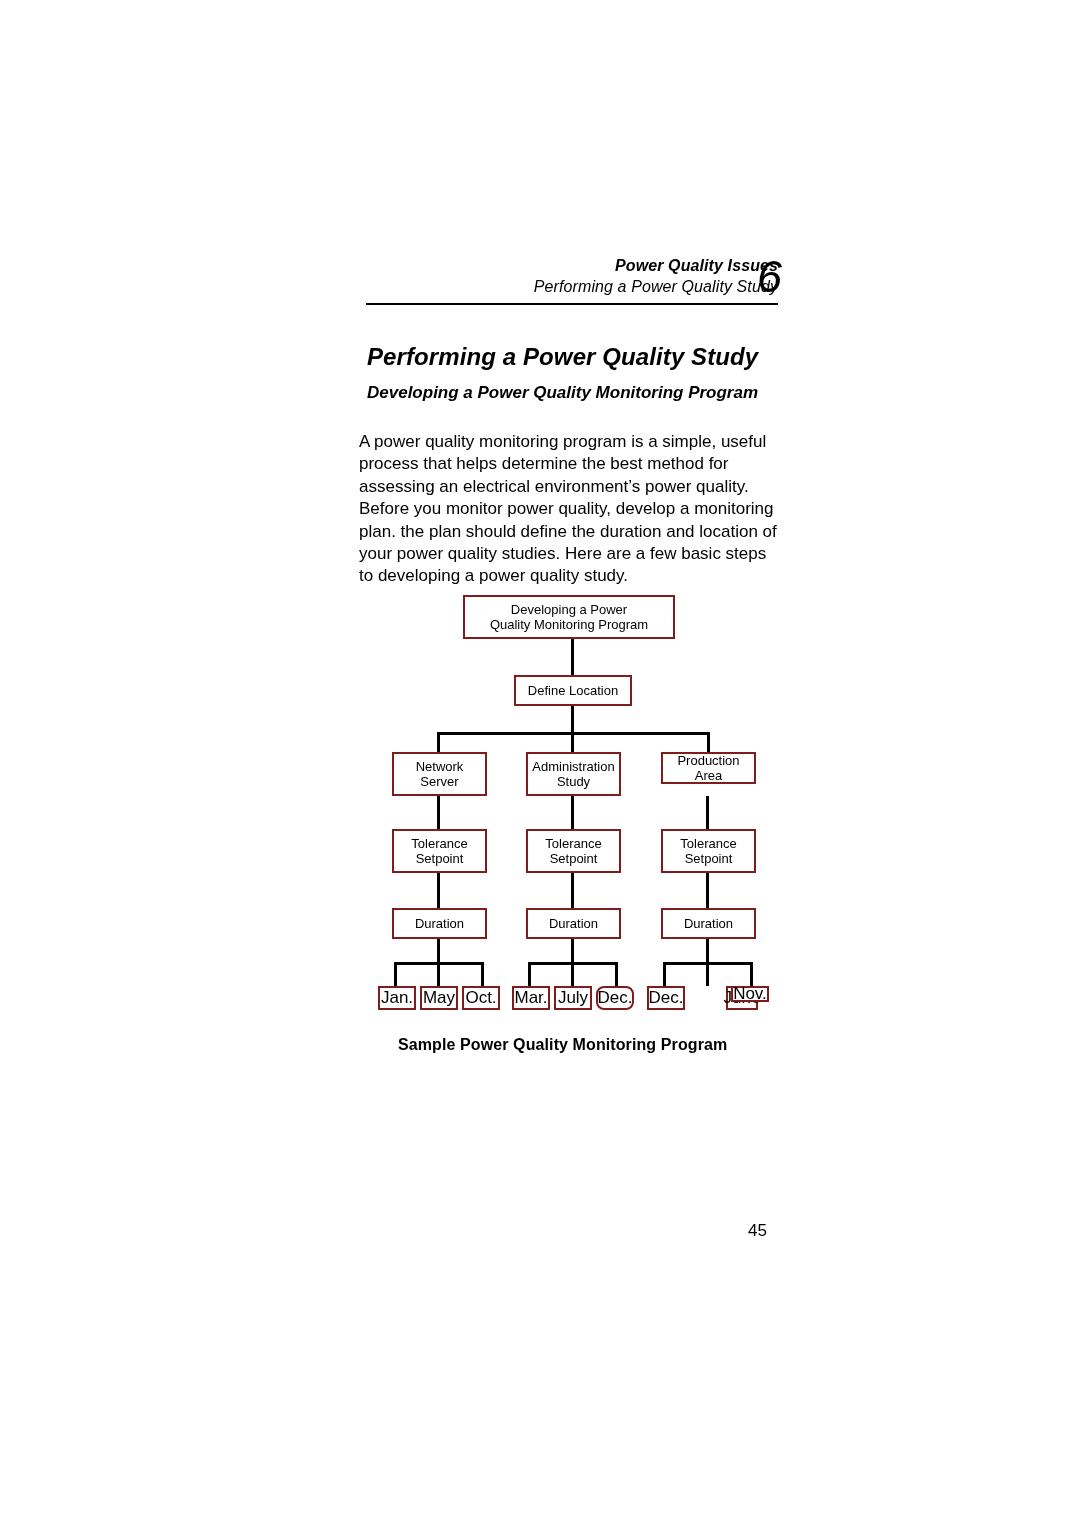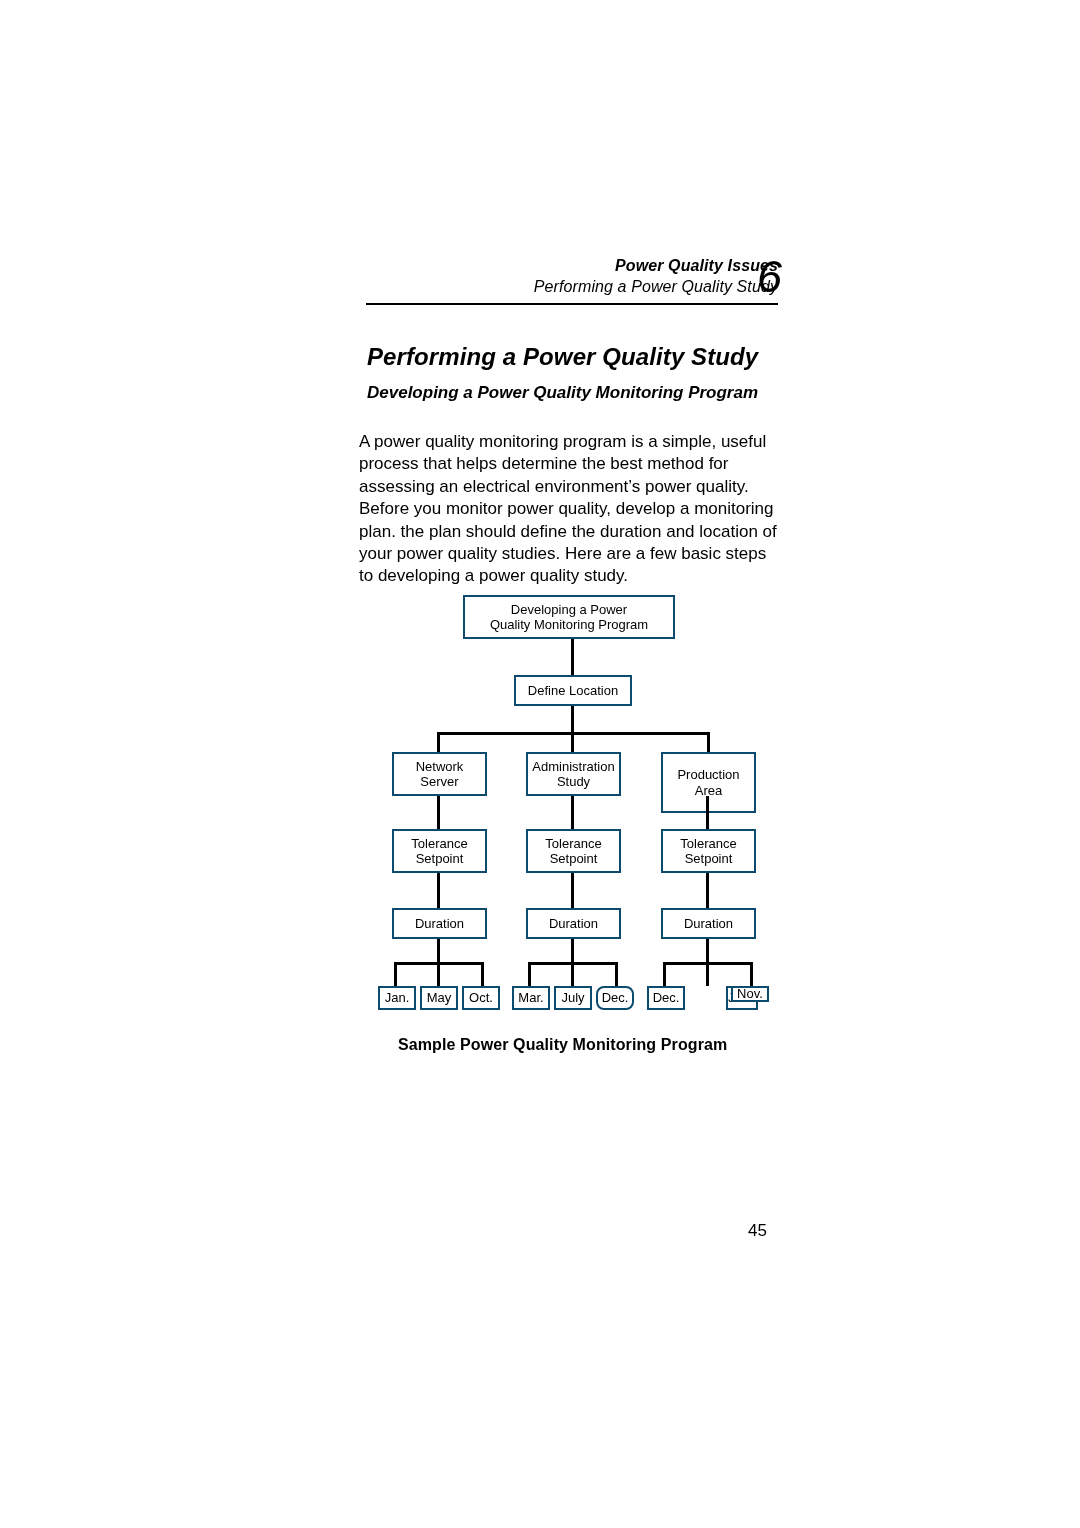--- a/index.html
+++ b/index.html
@@ -93,32 +93,32 @@
     position: absolute;
     left: 0px;
     top: 0px;
     width: 1080px;
     height: 1528px;
     pointer-events: none;
   }
   .node {
     position: absolute;
     box-sizing: border-box;
-    border: 2px solid #0c4a6e;
+    border: 2px solid #7f1d1d;
     background: #ffffff;
     display: flex;
     align-items: center;
     justify-content: center;
     text-align: center;
     font-size: 13px;
     line-height: 15.5px;
     color: #000000;
   }
   .node-month {
-    font-size: 13px;
+    font-size: 17px;
     line-height: 14px;
   }
   .conn {
     position: absolute;
     background: #000000;
   }
 
   .caption {
     position: absolute;
     left: 398px;
@@ -199,21 +199,21 @@
     <div class="node" style="left:526px; top:908px; width:95px; height:31px;">Duration</div>
     <div class="conn" style="left:571px; top:939px; width:3px; height:25px;"></div>
     <div class="conn" style="left:528px; top:962px; width:90px; height:3px;"></div>
     <div class="conn" style="left:528px; top:962px; width:3px; height:24px;"></div>
     <div class="conn" style="left:571px; top:962px; width:3px; height:24px;"></div>
     <div class="conn" style="left:615px; top:962px; width:3px; height:24px;"></div>
     <div class="node node-month" style="left:512px; top:986px; width:38px; height:24px;">Mar.</div>
     <div class="node node-month" style="left:554px; top:986px; width:38px; height:24px;">July</div>
     <div class="node node-month" style="left:596px; top:986px; width:38px; height:24px;border-radius:8px;">Dec.</div>
 
-    <div class="node" style="left:661px; top:752px; width:95px; height:61px; white-space:pre-line;">Production
+    <div class="node" style="left:661px; top:752px; width:95px; height:32px; white-space:pre-line;">Production
 Area</div>
     <div class="conn" style="left:706px; top:796px; width:3px; height:33px;"></div>
 
     <div class="node" style="left:661px; top:829px; width:95px; height:44px; white-space:pre-line;">Tolerance
 Setpoint</div>
     <div class="conn" style="left:706px; top:873px; width:3px; height:35px;"></div>
 
     <div class="node" style="left:661px; top:908px; width:95px; height:31px;">Duration</div>
     <div class="conn" style="left:706px; top:939px; width:3px; height:25px;"></div>
     <div class="conn" style="left:663px; top:962px; width:90px; height:3px;"></div>

